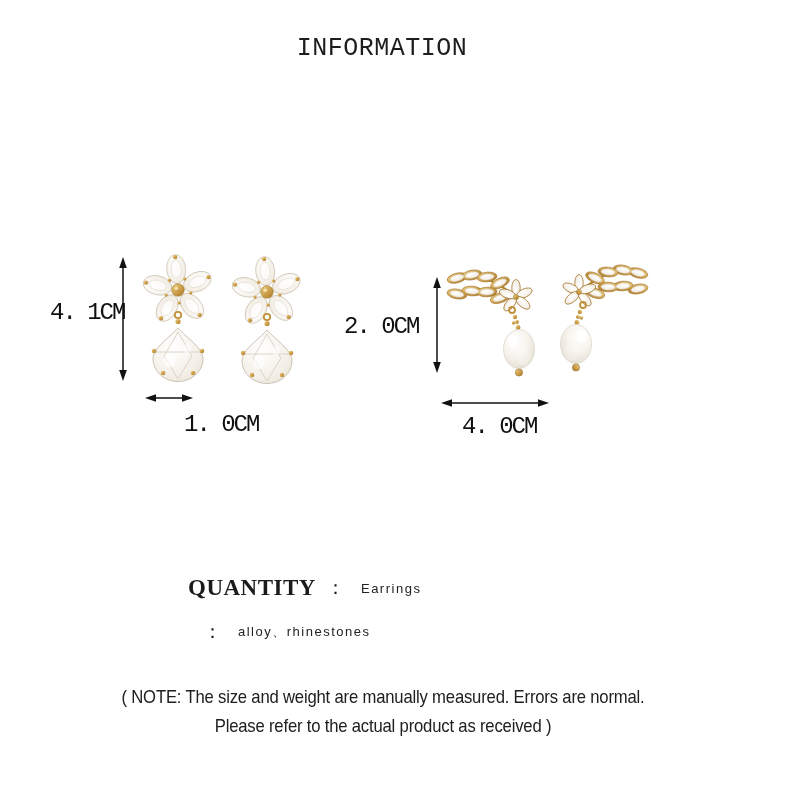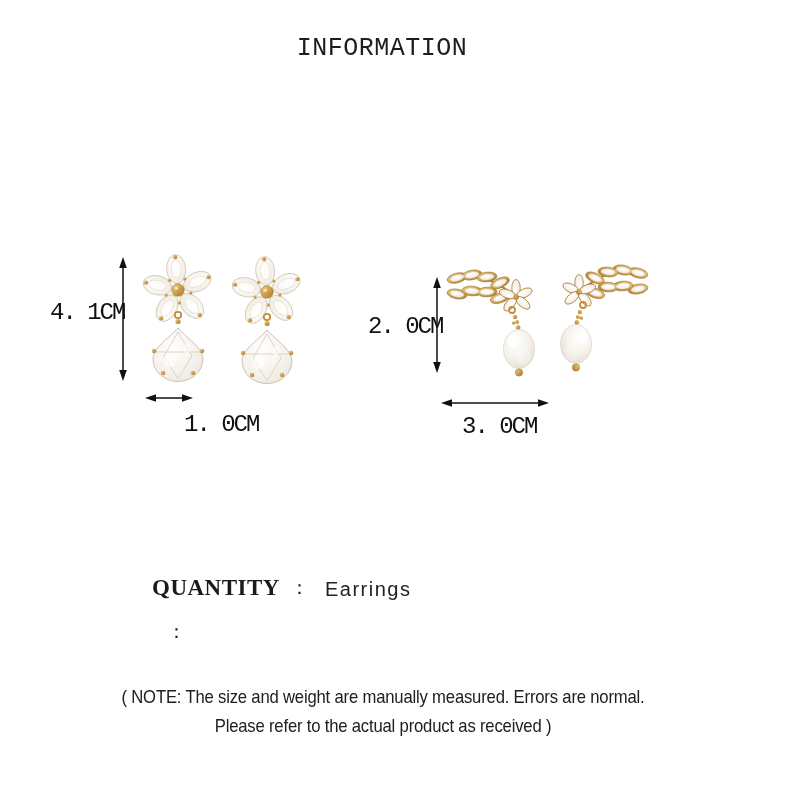--- a/index.html
+++ b/index.html
@@ -14,31 +14,31 @@
     font-family:"Liberation Mono", monospace; font-size:25px; font-weight:400;
     letter-spacing:0.5px; color:#1d1d1d;
   }
   .dim {
     position:absolute; font-family:"Liberation Mono", monospace;
     font-size:24px; letter-spacing:-2px; color:#101010; white-space:pre;
   }
   .arrow { position:absolute; }
   .earring { position:absolute; }
   .earring.mirrored svg { transform:scaleX(-1); }
-  .spec-row { position:absolute; display:flex; align-items:flex-end; color:#1b1b1b; }
+  .spec-row { position:absolute; display:flex; align-items:center; color:#1b1b1b;margin-left:36px; }
   .spec-label {
     font-family:"Liberation Serif", serif; font-weight:700; font-size:23px;
     letter-spacing:0.5px; color:#1b1b1b;
   }
   .spec-sep { font-size:19px; color:#1b1b1b; }
   .sep-q { margin-left:10px; margin-right:16px; }
   .sep-w { margin-left:5px;  margin-right:2px; }
   .sep-m { margin-left:2px;  margin-right:16px; }
   .spec-value {
-    font-family:"Liberation Sans", sans-serif; font-size:20px;
+    font-family:"Liberation Sans", sans-serif; font-size:13px;
     letter-spacing:1.5px; color:#222222;
   }
   .note {
     position:absolute; left:0; top:682px; width:800px; text-align:center;
     transform:translateX(-17px) scaleX(0.9);
     font-size:18.5px; line-height:29px; letter-spacing:-0.2px; color:#202020;
   }
   svg { display:block; }
 </style>
 </head>
@@ -277,40 +277,41 @@
     </svg>
   </div>
 
   <div class="arrow" style="left:431px; top:277px;">
     <svg width="12" height="96" viewBox="0 0 12 96">
       <line x1="6" y1="9" x2="6" y2="87" stroke="#111" stroke-width="1.5"></line>
       <polygon points="6,0 2.2,11 9.8,11" fill="#111"></polygon>
       <polygon points="6,96 2.2,85 9.8,85" fill="#111"></polygon>
     </svg>
   </div>
-  <div class="dim" style="left:368px; top:313px;">2. 0CM</div>
+  <div class="dim" style="left:344px; top:313px;">2. 0CM</div>
 
   <div class="arrow" style="left:441px; top:397px;">
     <svg width="108" height="12" viewBox="0 0 108 12">
       <line x1="9" y1="6" x2="99" y2="6" stroke="#111" stroke-width="1.5"></line>
       <polygon points="0,6 11,2.2 11,9.8" fill="#111"></polygon>
       <polygon points="108,6 97,2.2 97,9.8" fill="#111"></polygon>
     </svg>
   </div>
-  <div class="dim" style="left:462px; top:413px;">3. 0CM</div>
+  <div class="dim" style="left:462px; top:413px;">4. 0CM</div>
 
   <div class="spec-row" style="left:152px; top:575px;">
     <span class="spec-label">QUANTITY</span>
     <span class="spec-sep sep-q">：</span>
     <span class="spec-value">Earrings</span>
   </div>
 
 
   <div class="spec-row" style="left:165px; top:619px;">
     <span class="spec-sep sep-m">：</span>
+    <span class="spec-value">alloy、rhinestones</span>
   </div>
 
   <div class="note">
     <div>( NOTE: The size and weight are manually measured. Errors are normal.</div>
     <div>Please refer to the actual product as received )</div>
   </div>
 
 </div>
 
 </body></html>

